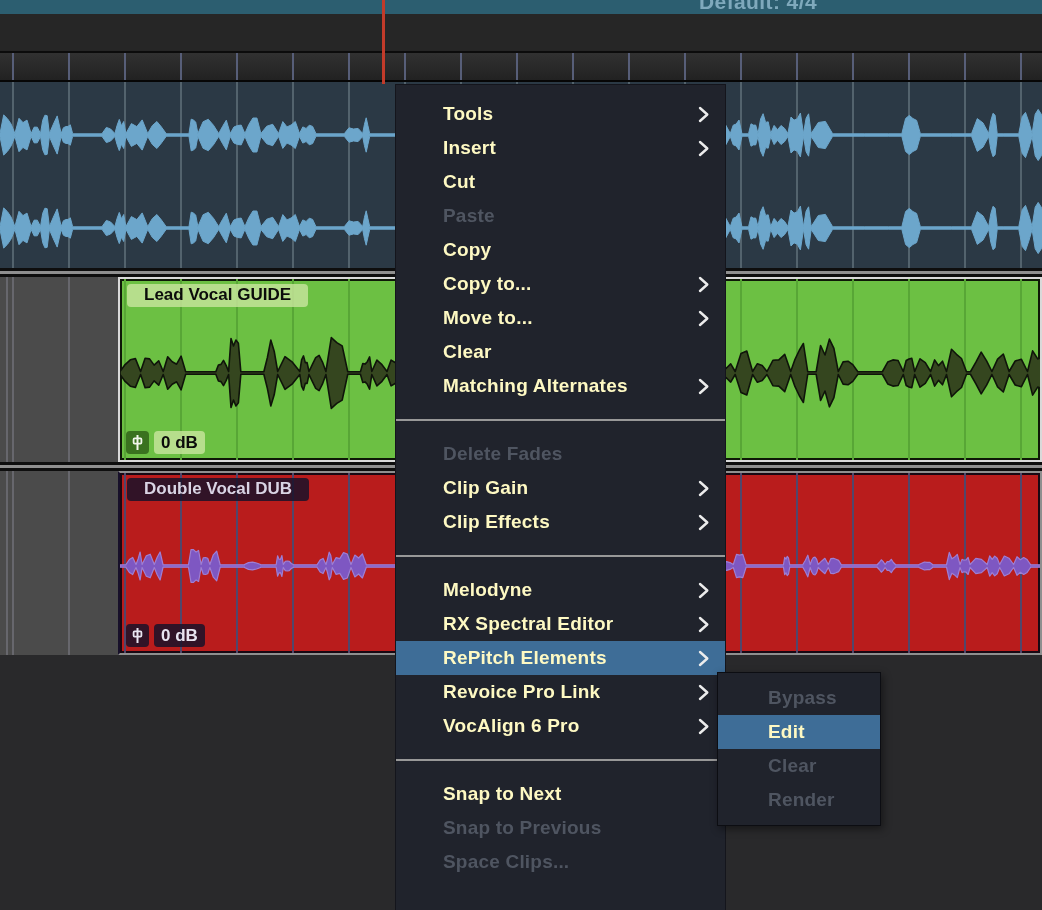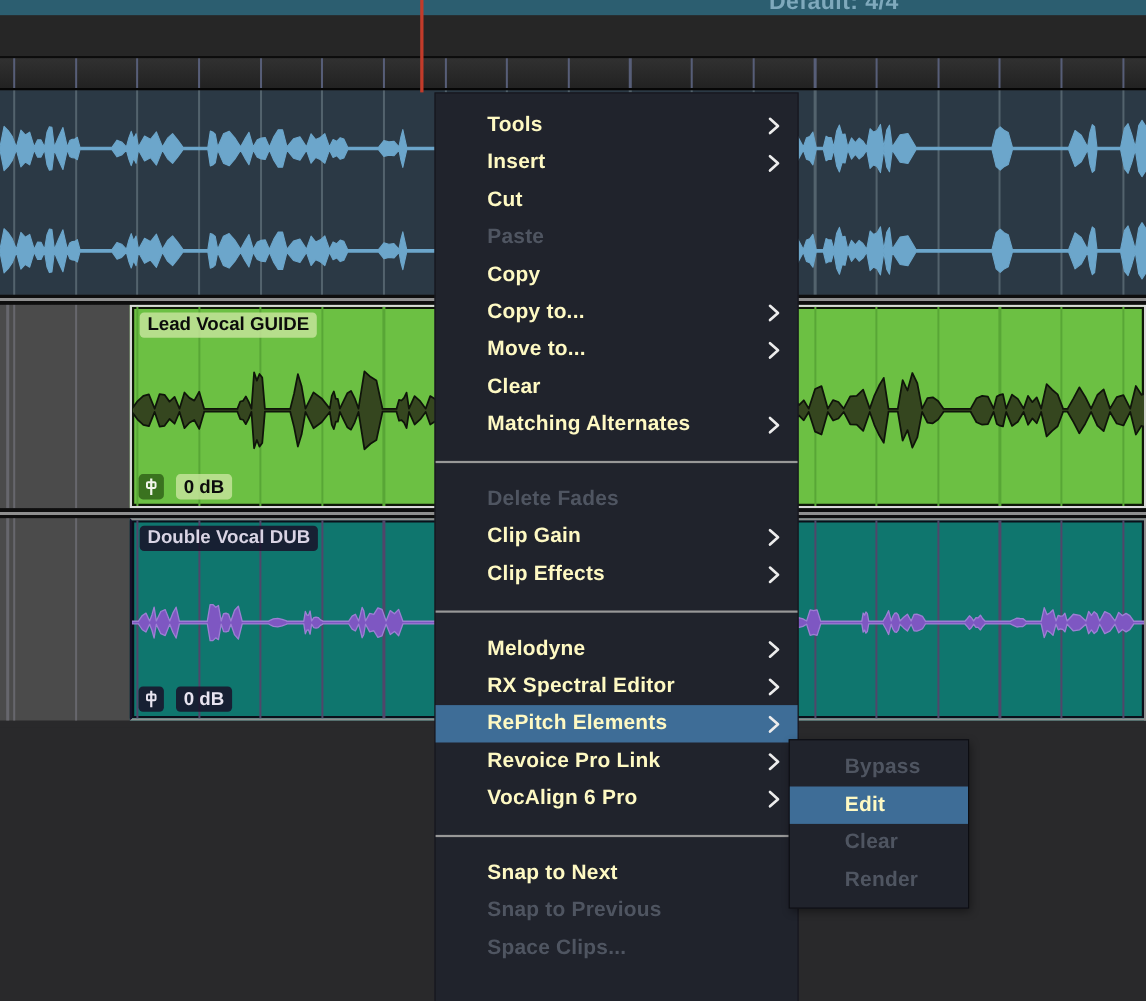--- a/index.html
+++ b/index.html
@@ -24,28 +24,28 @@
 
   .hsep{left:0;right:0;height:9px;background:linear-gradient(#0e0e0e 0 3px,#8f8f8f 3px 6px,#0e0e0e 6px 9px);z-index:2;}
   .sep1{top:268px;} .sep2{top:462px;}
   .sep3{top:655px;height:6px;background:linear-gradient(#0e0e0e 0 3px,#8a8a8a 3px 6px);z-index:2;}
 
   .row-green{top:277px;left:0;right:0;height:185px;}
   .row-purple{top:471px;left:0;right:0;height:184px;}
   .row-left{position:absolute;left:0;top:0;bottom:0;width:118px;background:#4b4b4b;}
   .clip{position:absolute;left:118px;right:0;top:0;bottom:0;box-sizing:border-box;}
   .clip-green{background:#6cc043;border:2px solid #d9d9d9;box-shadow:inset 0 0 0 2px rgba(6,10,2,.92);}
-  .clip-purple{background:#0f766e;border:2px solid #8f8f8f;border-left-color:#17102a;box-shadow:inset 0 0 0 2px rgba(10,7,18,.92);}
+  .clip-purple{background:#b91c1c;border:2px solid #8f8f8f;border-left-color:#17102a;box-shadow:inset 0 0 0 2px rgba(10,7,18,.92);}
   .wave{position:absolute;left:0;top:0;pointer-events:none;}
 
-  .clip-label{position:absolute;top:5px;left:7px;padding:1px 7px 2px;border-radius:4px;font-weight:bold;font-size:17px;white-space:nowrap;z-index:2;}
+  .clip-label{position:absolute;top:5px;left:7px;padding:1px 17px 2px;border-radius:4px;font-weight:bold;font-size:17px;white-space:nowrap;z-index:2;}
   .lbl-green{background:rgba(199,228,156,.82);color:#0b0b0b;}
   .lbl-purple{background:rgba(25,18,41,.85);color:#d9d4e4;}
 
-  .gain{position:absolute;left:6px;bottom:6px;display:flex;gap:11px;align-items:flex-start;z-index:2;}
+  .gain{position:absolute;left:6px;bottom:6px;display:flex;gap:5px;align-items:flex-start;z-index:2;}
   .gain .gicon{width:23px;height:23px;border-radius:4px;display:flex;align-items:center;justify-content:center;}
   .gi-green{background:rgba(46,94,22,.8);color:#f2f6ec;}
   .gi-purple{background:rgba(25,18,41,.85);color:#e8e4f0;}
   .gain .gval{height:23px;line-height:23px;padding:0 7px;border-radius:4px;font-weight:bold;font-size:17px;}
   .gv-green{background:rgba(199,228,156,.82);color:#0b0b0b;}
   .gv-purple{background:rgba(25,18,41,.85);color:#e8e4f0;}
 
   .bottom-empty{top:661px;left:0;right:0;bottom:0;background:#29292b;}
 
   .playhead{left:382px;top:0;width:3px;height:84px;background:#c23b2a;z-index:6;}

